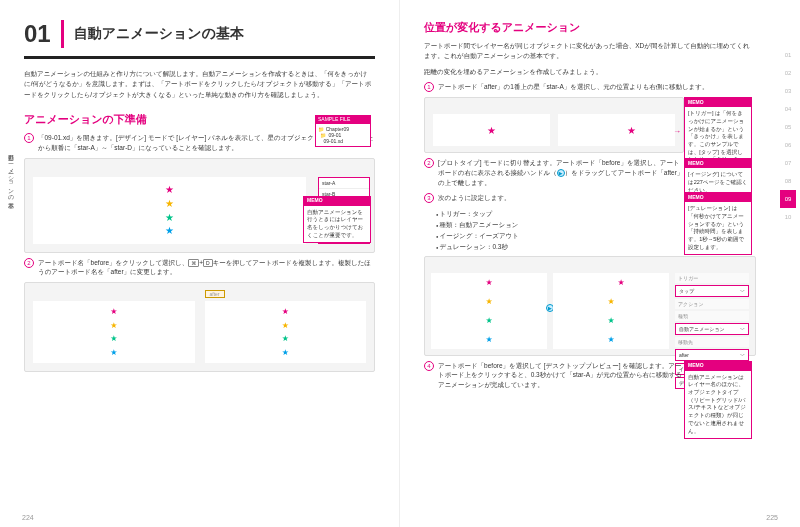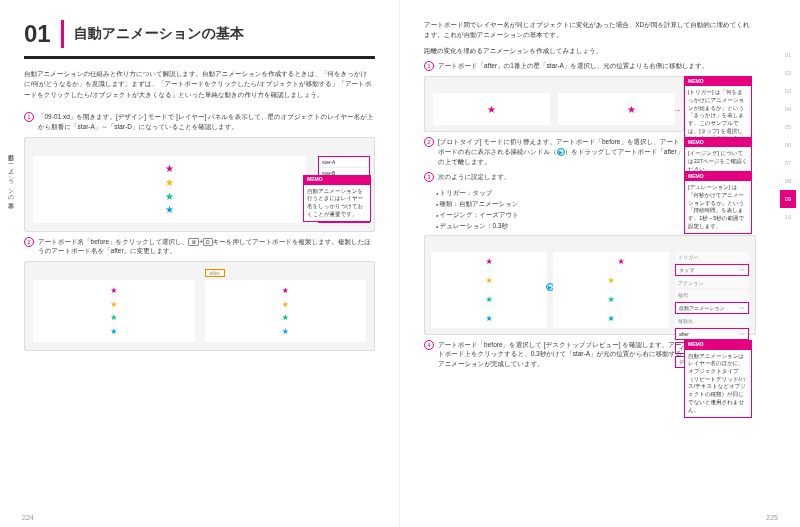--- a/index.html
+++ b/index.html
@@ -56,20 +56,31 @@
 <body>
 
 <div class="spread">
 <div class="page page-l">
   <div class="vtab">自動アニメーションの基本</div>
   <div class="ch-head">
     <div class="ch-num">01</div>
     <div class="ch-title">自動アニメーションの基本</div>
   </div>
   <p class="intro">自動アニメーションの仕組みと作り方について解説します。自動アニメーションを作成するときは、「何をきっかけに/何がどうなるか」を意識します。まずは、「アートボードをクリックしたら/オブジェクトが移動する」「アートボードをクリックしたら/オブジェクトが大きくなる」といった単純な動きの作り方を確認しましょう。</p>
+  <div style="position:relative">
+    <h3 class="sec-title">アニメーションの下準備</h3>
+    <div class="sample-box">
+      <div class="sample-h">SAMPLE FILE</div>
+      <div class="sample-b">
+        📁 <span>Chapter09</span><br>
+        &nbsp;&nbsp;📁 <span>09-01</span><br>
+        &nbsp;&nbsp;&nbsp;&nbsp;<span>09-01.xd</span>
+      </div>
+    </div>
+  </div>
   <div class="step">
     <div class="step-n">1</div>
     <div class="step-t">「09-01.xd」を開きます。[デザイン] モードで [レイヤー] パネルを表示して、星のオブジェクトのレイヤー名が上から順番に「star-A」～「star-D」になっていることを確認します。</div>
   </div>
   <div style="position:relative">
     <div class="shot shot-a">
       <div class="art-lg">
         <span class="star" style="color:#e4007f">★</span>
         <span class="star" style="color:#f7b500">★</span>
         <span class="star" style="color:#00c389">★</span>
@@ -116,20 +127,21 @@
     <div class="tab">03</div>
     <div class="tab">04</div>
     <div class="tab">05</div>
     <div class="tab">06</div>
     <div class="tab">07</div>
     <div class="tab">08</div>
     <div class="tab active">09</div>
     <div class="tab">10</div>
   </div>
   <div style="margin-right:20px">
+  <h3 class="sec-title">位置が変化するアニメーション</h3>
   <p class="sec2-intro">アートボード間でレイヤー名が同じオブジェクトに変化があった場合、XDが間を計算して自動的に埋めてくれます。これが自動アニメーションの基本です。</p>
   <p class="sec2-intro">距離の変化を埋めるアニメーションを作成してみましょう。</p>
   <div class="step">
     <div class="step-n">1</div>
     <div class="step-t">アートボード「after」の1番上の星「star-A」を選択し、元の位置よりも右側に移動します。</div>
   </div>
   <div style="position:relative">
     <div class="shot shot-c" style="margin-right:72px">
       <div class="ab-sm">
               <span style="color:#e4007f">★</span>

